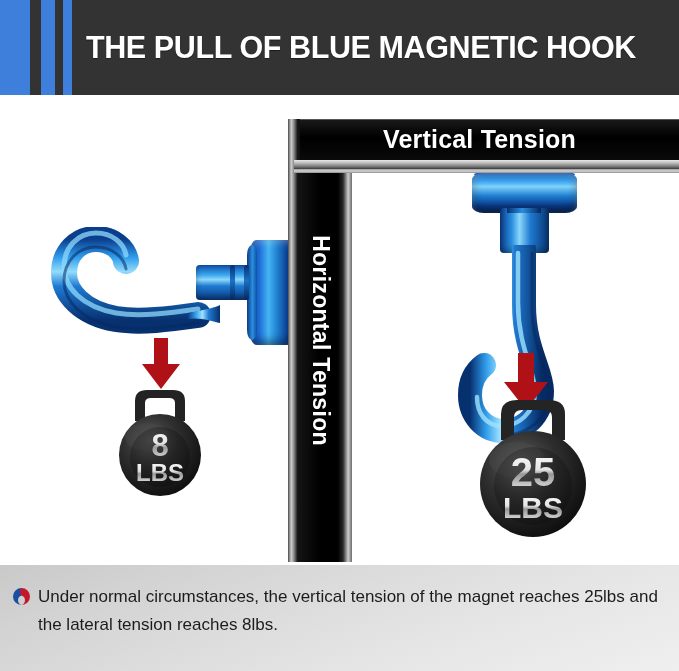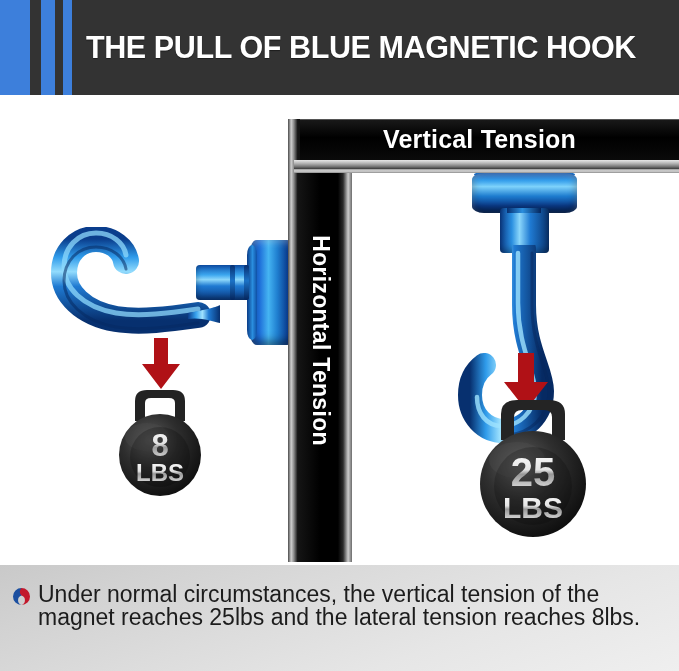--- a/index.html
+++ b/index.html
@@ -163,22 +163,22 @@
     position:absolute;left:0;top:565px;width:679px;height:106px;
     background:linear-gradient(160deg,#c9c9c9 0%,#d2d2d2 18%,#dcdcdc 42%,#e6e6e6 68%,#efefef 100%);
   }
   .caption-inner{
     position:absolute;left:12px;top:18px;width:655px;
     display:flex;align-items:flex-start;gap:7px;
   }
   .bullet{flex:0 0 auto;margin-top:4px;}
   .caption-text{
     color:#1c1c1c;
-    font-size:23px;
-    line-height:23px;
+    font-size:17px;
+    line-height:28px;
     font-family:"Liberation Sans",sans-serif;
   }
 </style>
 </head>
 <body>
 
 <div class="page">
 
   <div class="header">
     <div class="hbar hbar1"></div>

